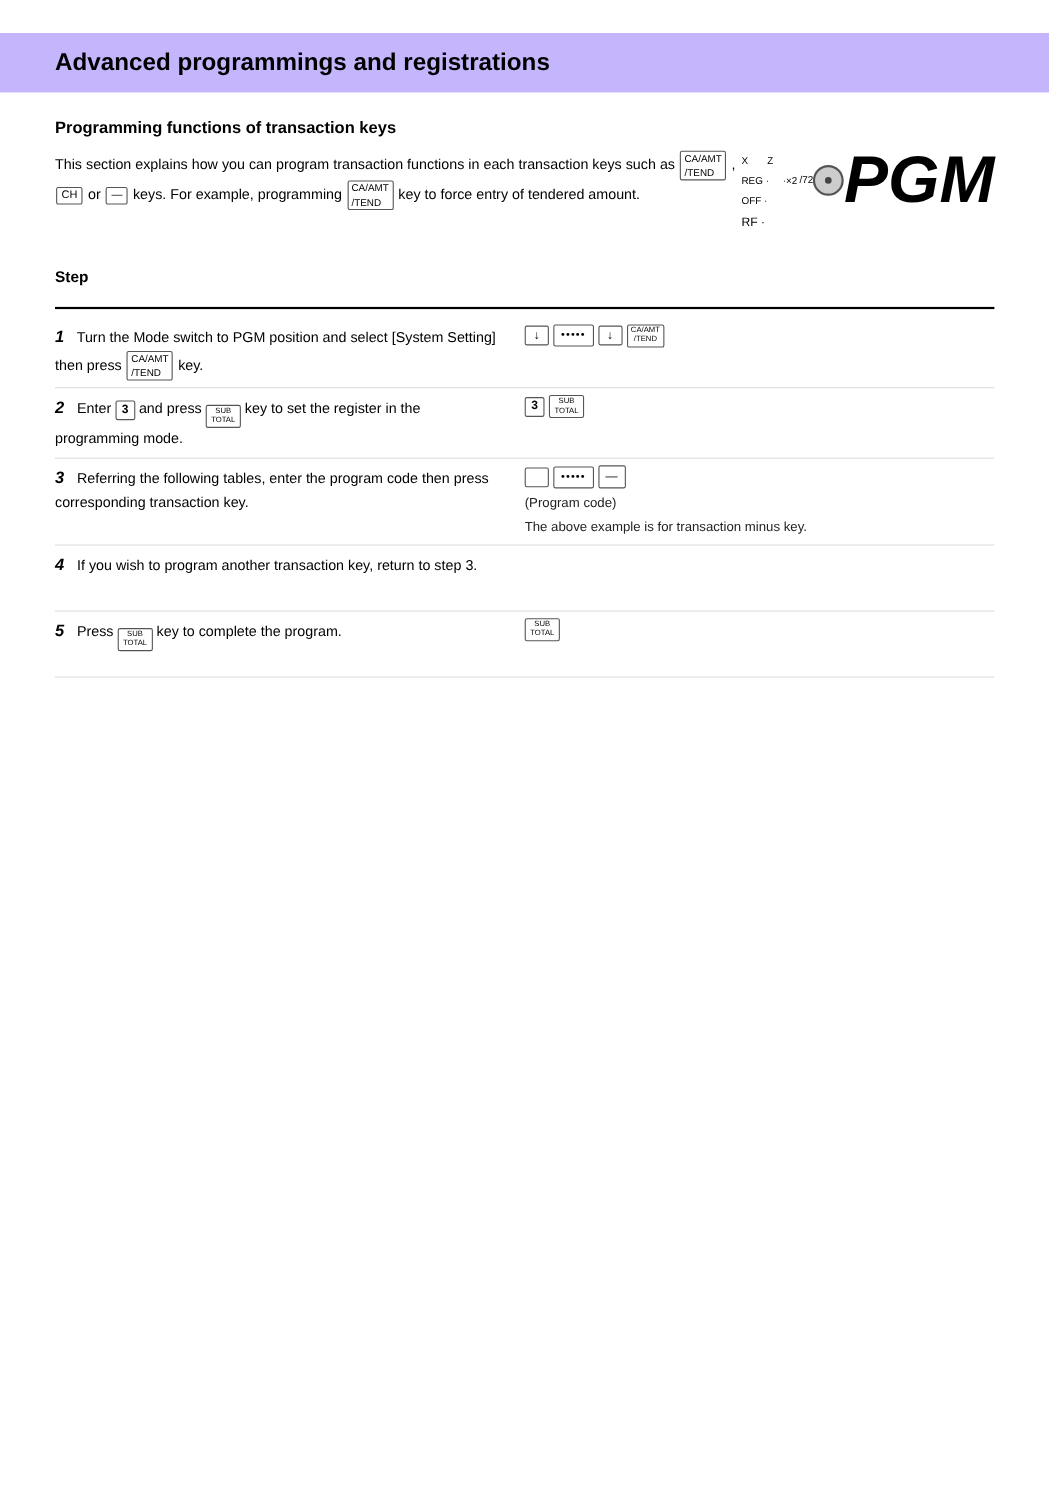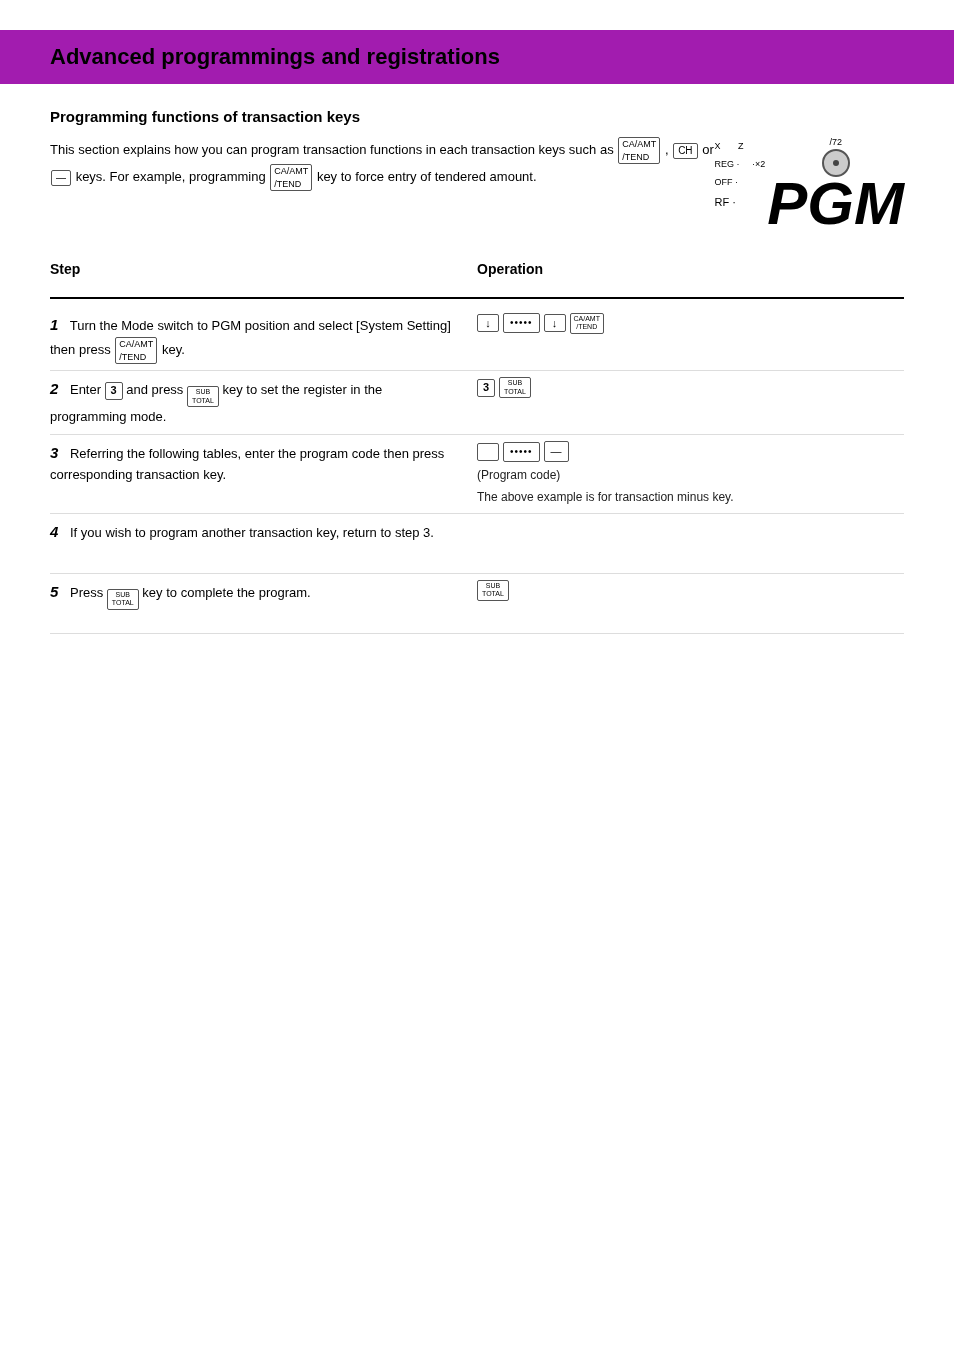--- a/index.html
+++ b/index.html
@@ -8,21 +8,21 @@
       font-family: Arial, sans-serif;
       font-size: 13px;
       color: #000;
       width: 954px;
       min-height: 1350px;
     }
     .page {
       padding: 30px 50px 40px 50px;
     }
     .page-header {
-      background: #a21caf;
+      background: #c4b5fd;
       margin: 0 -50px;
       padding: 14px 50px;
       margin-bottom: 24px;
     }
     .page-header h1 {
       font-size: 22px;
       font-weight: bold;
       color: #000;
     }
     .section-title {
@@ -239,33 +239,32 @@
     </div>
 
     <div class="pgm-full-diagram">
       <div style="display:flex;align-items:flex-start;">
         <div class="side-labels">
           <span style="font-size:9px;">X&nbsp;&nbsp;&nbsp;&nbsp;&nbsp;&nbsp;&nbsp;Z</span>
           <span style="font-size:9px;">REG ·&nbsp;&nbsp;&nbsp;&nbsp;&nbsp;·×2</span>
           <span style="font-size:9px;">OFF ·</span>
           <span style="font-size:11px;">RF ·</span>
         </div>
-        <div style="display:flex;flex-direction:column;align-items:center;">
+        <div style="display:flex;flex-direction:row;align-items:center;">
           <span style="font-size:9px;margin-bottom:2px;">/72</span>
           <div class="pgm-knob"></div>
           <div class="pgm-text-big">PGM</div>
         </div>
       </div>
     </div>
   </div>
 
   <div class="table-section">
     <div class="table-header">
       <div class="table-header-cell">Step</div>
-      <div class="table-header-cell">Operation</div>
     </div>
 
     <div class="table-row-item">
       <div class="step-col">
         <span class="step-number">1</span>
         <span>Turn the Mode switch to PGM position and select [System Setting] then press </span>
         <span class="key-inline small">CA/AMT<br>/TEND</span>
         <span> key.</span>
       </div>
       <div class="op-col">

